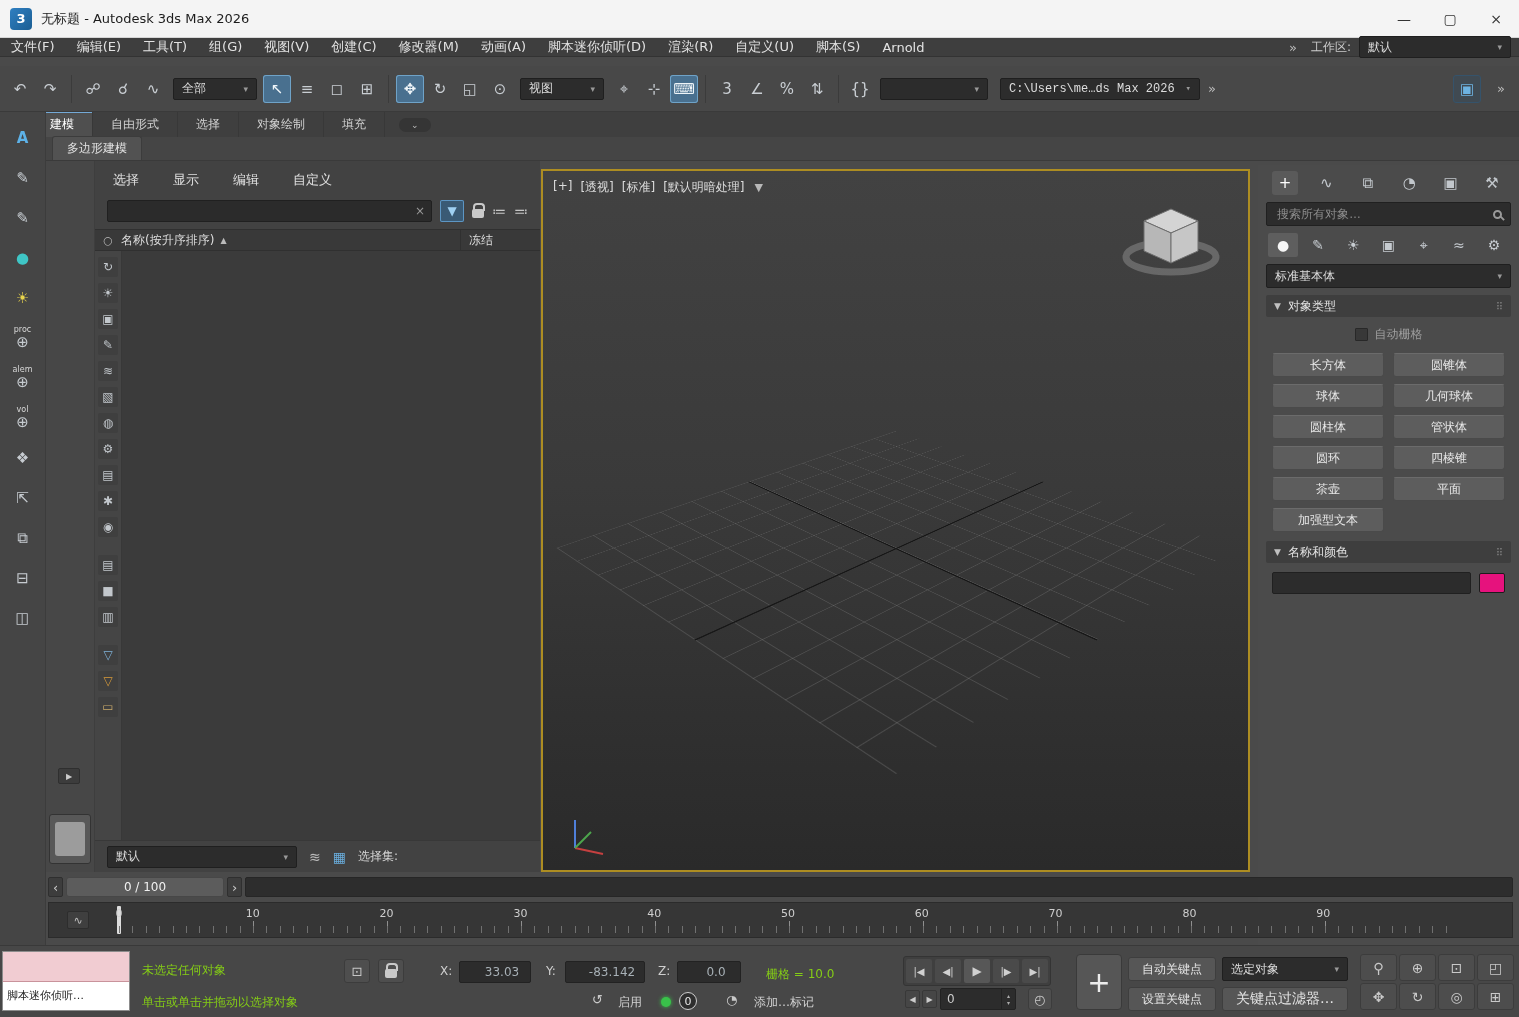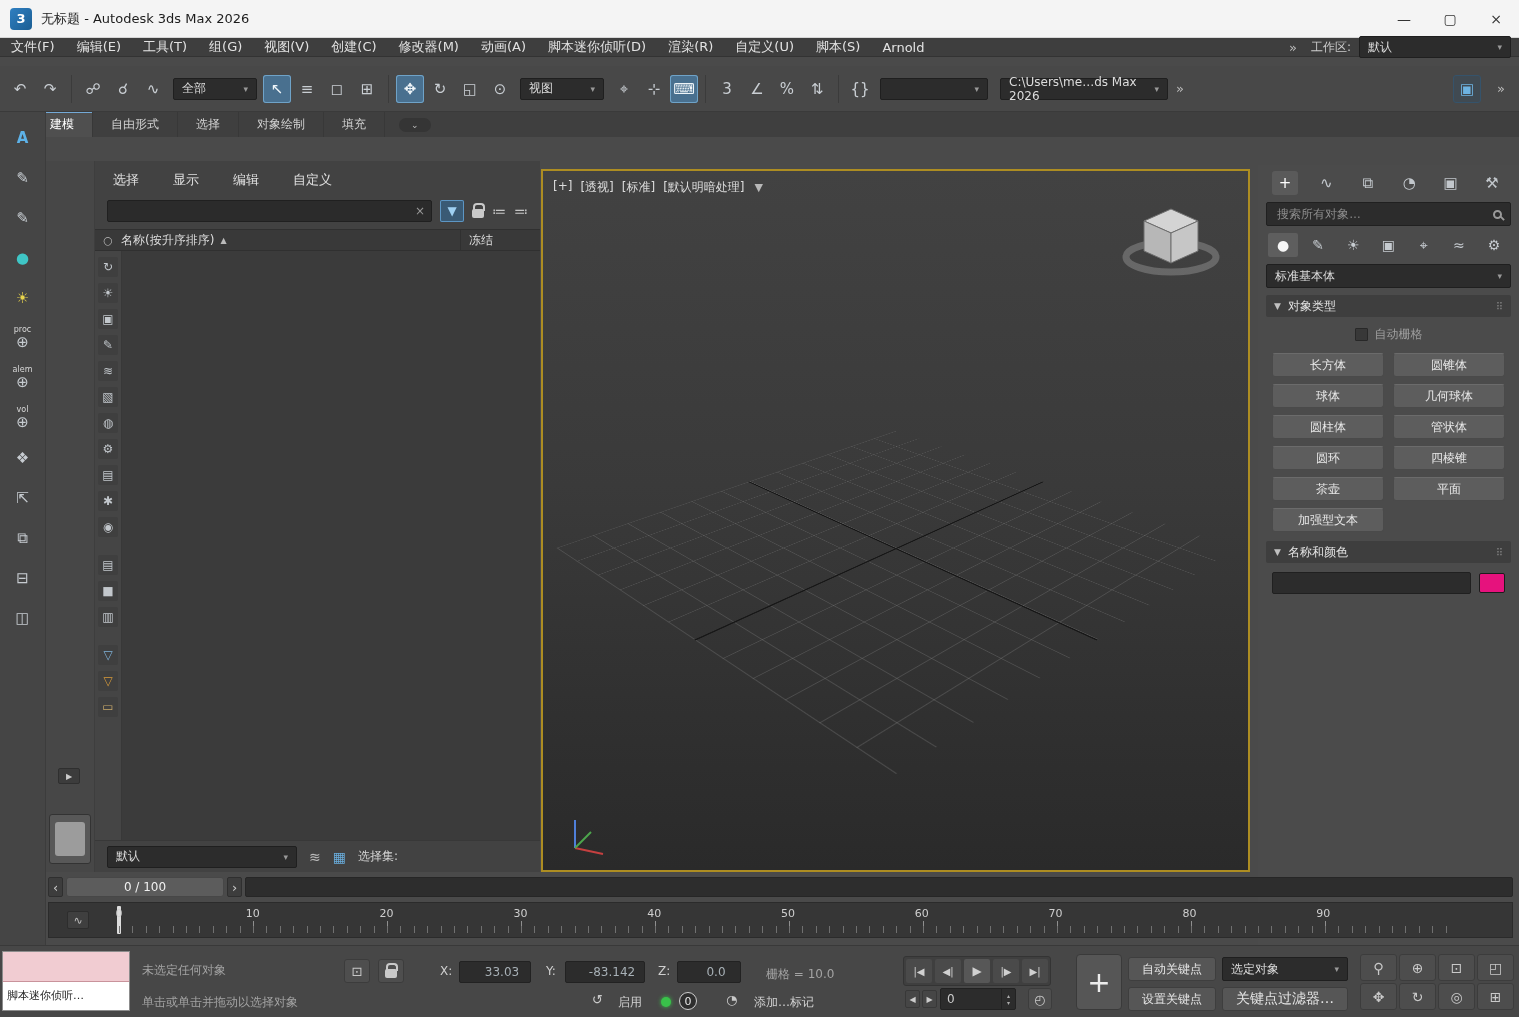--- a/index.html
+++ b/index.html
@@ -35,21 +35,21 @@
 
   
   .toolbar{position:absolute;left:0;top:66px;right:0;height:46px;background:#484848;
            border-bottom:1px solid #3a3a3a;display:flex;align-items:center;padding:0 6px;gap:2px;}
   .ticon{min-width:28px;height:28px;display:flex;align-items:center;justify-content:center;
          border-radius:3px;color:#c9ced3;font-size:15px;}
   .ticon.pressed{background:#49708f;color:#eef4f8;box-shadow:inset 0 0 0 1px #6fa3c8;}
   .sep{width:1px;height:28px;background:#3b3b3b;margin:0 5px;}
   .filter-combo,.coord-combo{width:84px;margin:0 4px;}
   .namedsel-combo{width:108px;margin:0 4px;}
-  .path-combo{width:168px;margin-left:6px;}
+  .path-combo{width:200px;margin-left:6px;font-family:Liberation Mono, monospace;}
   .tb-right{margin-left:auto;display:flex;align-items:center;gap:10px;padding-right:2px;}
   .ticon.blueicon{color:#6db3e2;background:#404a52;border:1px solid #35536b;}
 
   
   .ribbon-tabs{position:absolute;left:0;top:112px;right:0;height:25px;background:#3f3f3f;display:flex;
                align-items:stretch;padding-left:32px;}
   .rtabs{display:flex;}
   .rtab{padding:0 18px;display:flex;align-items:center;font-size:12px;color:#d2d2d2;
         border-right:1px solid #383838;}
   .rtab.active{background:#4f4f4f;color:#fff;box-shadow:inset 0 1px 0 #74a9d6;}
@@ -200,21 +200,21 @@
                 border-radius:1px;}
 
   
   .statusbar{position:absolute;left:0;right:0;top:945px;height:72px;background:#474747;
              border-top:1px solid #393939;}
   .listener{position:absolute;left:2px;top:5px;width:128px;height:60px;border:1px solid #8c8c8c;
             display:flex;flex-direction:column;overflow:hidden;background:#fff;}
   .macro{flex:1;background:#f1ccd2;border-bottom:1px solid #c9939b;}
   .mini{flex:1;background:#fff;color:#222;font-size:11px;display:flex;align-items:center;
         padding:0 4px;white-space:nowrap;overflow:hidden;}
-  .st-text{position:absolute;color:#a3a3a3;font-size:12px;white-space:nowrap;}
+  .st-text{position:absolute;color:#84cc16;font-size:12px;white-space:nowrap;}
   .st-icon{position:absolute;width:26px;height:24px;display:flex;align-items:center;justify-content:center;
            color:#c6c6c6;background:#4e4e4e;border:1px solid #3c3c3c;border-radius:3px;font-size:13px;}
   .coord-label{position:absolute;top:18px;color:#cfcfcf;}
   .coord-field{position:absolute;top:15px;height:22px;background:#2c2c2c;border:1px solid #222;
                border-radius:2px;color:#a7b0b6;font-size:12px;text-align:center;font-family:inherit;outline:none;padding-left:16px;}
   .playback{position:absolute;left:903px;top:10px;display:flex;gap:3px;background:#3f3f3f;
             border:1px solid #343434;border-radius:3px;padding:2px;}
   .pb-btn{width:26px;height:24px;display:flex;align-items:center;justify-content:center;color:#d0d0d0;
           font-size:10px;background:#4a4a4a;border-radius:2px;white-space:nowrap;}
   .pb-btn.play{background:#575757;font-size:12px;}
@@ -347,20 +347,23 @@
     <div class="rtabs">
 
     <span class="rtab active">建模</span>
         <span class="rtab">自由形式</span>
         <span class="rtab">选择</span>
         <span class="rtab">对象绘制</span>
         <span class="rtab">填充</span>
       </div>
     <span class="ribbon-collapse">⌄</span>
   </div>
+  <div class="ribbon-sub">
+    <span class="subtab">多边形建模</span>
+  </div>
 
   <div class="left-strip">
 
       <div class="lt-item blue">
         <span class="lt-label"></span>
         <span class="lt-glyph">A</span>
       </div>
 
       <div class="lt-item">
         <span class="lt-label"></span>

